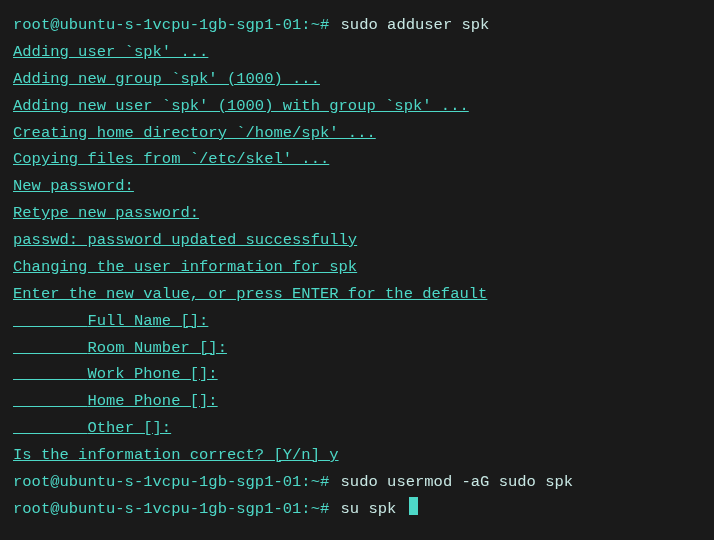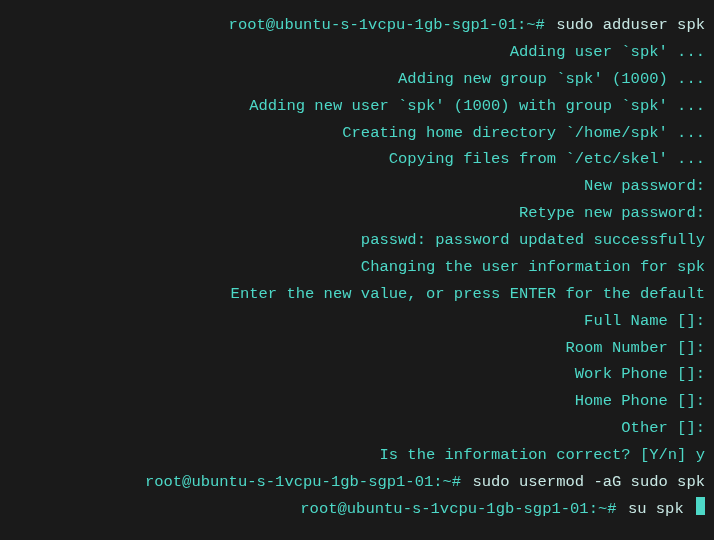--- a/index.html
+++ b/index.html
@@ -1,19 +1,18 @@
 <!DOCTYPE html>
 <html><head>
   <meta charset="utf-8">
   <style>
     * {
       margin: 1px;
       padding: 0;
       box-sizing: border-box;
-      text-align: right;
     }
     body {
       background: #1a1a1a;
       font-family: 'Menlo', 'Monaco', 'Consolas', 'Courier New', monospace;
       font-size: 15.5px;
       line-height: 1.67;
       color: #4dd8c7;
       padding: 10px 8px;
       width: 714px;
       height: 540px;
@@ -24,20 +23,21 @@
       word-break: break-word;
     }
     .prompt {
       color: #4dd8c7;
     }
     .command {
       color: #c8e8e4;
     }
     .output {
       color: #4dd8c7;
+      text-decoration: underline;
     }
     .line {
       display: block;
     }
     .cursor {
       display: inline-block;
       width: 9px;
       height: 18px;
       background: #4dd8c7;
       vertical-align: text-bottom;

